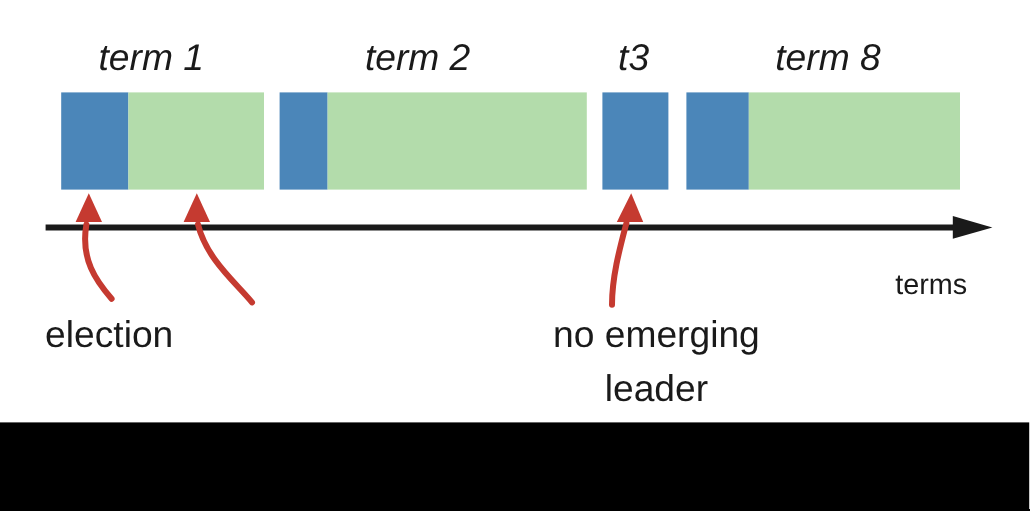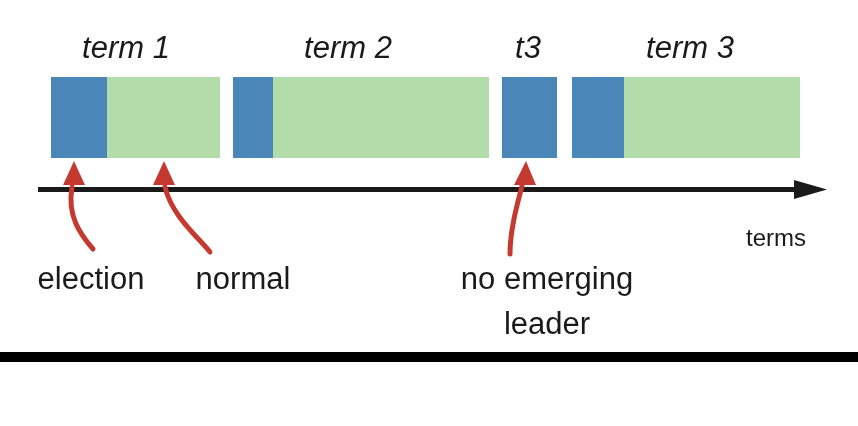--- a/index.html
+++ b/index.html
@@ -3,21 +3,21 @@
 <meta charset="utf-8">
 <style>
   html, body {
     margin: 0;
     padding: 0;
     background: #ffffff;
   }
   .stage {
     position: relative;
     width: 858px;
-    height: 362px;
+    height: 426px;
     background: #ffffff;
     overflow: hidden;
     font-family: "Liberation Sans", "DejaVu Sans", sans-serif;
     color: var(--ink, #1a1a1a);
   }
   .svg-layer {
     position: absolute;
     left: 0; top: 0;
     width: 858px; height: 426px;
     pointer-events: none;
@@ -82,21 +82,21 @@
 </style>
 </head>
 <body>
 
 <div class="stage">
 
   <div>
       <div class="term-label" style="left: 126px;">term 1</div>
       <div class="term-label" style="left: 348px;">term 2</div>
       <div class="term-label" style="left: 528px;">t3</div>
-      <div class="term-label" style="left: 690px;">term 3</div>
+      <div class="term-label" style="left: 690px;">term 8</div>
     </div>
   <div>
       <div class="term-bar" style="left: 51px; width: 169px;">
         <div class="seg-election" style="width: 56px;"></div>
         <div class="seg-normal"></div>
       </div>
       <div class="term-bar" style="left: 233px; width: 256px;">
         <div class="seg-election" style="width: 40px;"></div>
         <div class="seg-normal"></div>
       </div>
@@ -106,21 +106,20 @@
       <div class="term-bar" style="left: 572px; width: 228px;">
         <div class="seg-election" style="width: 52px;"></div>
         <div class="seg-normal"></div>
       </div>
     </div>
   <div>
       <div class="annotation" style="left: 91px;">
         <div>election</div>
       </div>
       <div class="annotation" style="left: 243px;">
-        <div>normal</div>
       </div>
       <div class="annotation" style="left: 547px;">
         <div>no emerging</div>
         <div>leader</div>
       </div>
     </div>
 
   <svg class="svg-layer" viewBox="0 0 858 426" xmlns="http://www.w3.org/2000/svg">
 
     <line class="axis-stroke" x1="38" y1="189.5" x2="800" y2="189.5" stroke-width="5"></line>

